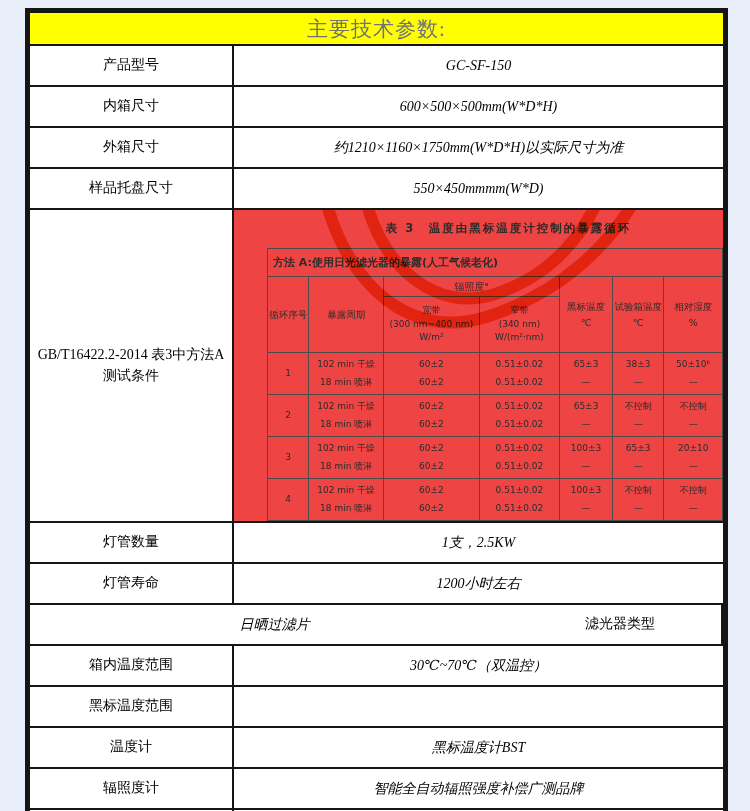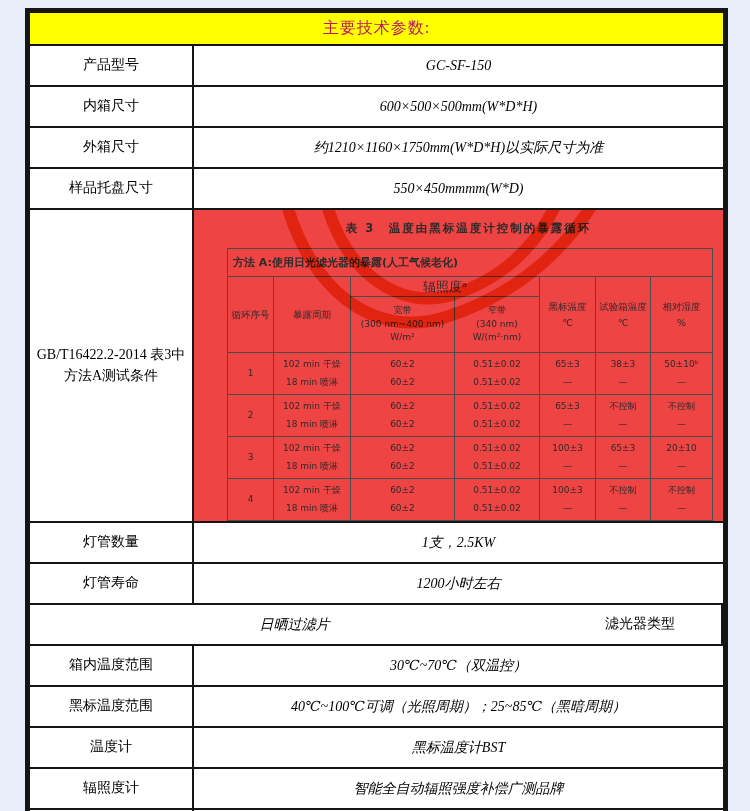--- a/index.html
+++ b/index.html
@@ -10,26 +10,26 @@
     color:#000;
   }
   .spec-table{
     position:absolute;left:25px;top:8px;width:703px;
     border:5px solid #151515;background:#ffffff;
     box-sizing:border-box;
   }
   .row{display:flex;border-top:2px solid #151515;align-items:stretch;}
   .row.first{border-top:none;}
   .title-row{
-    height:31px;background:#ffff00;color:#be185d;
+    height:31px;background:#ffff00;color:#737373;
     display:flex;align-items:center;justify-content:center;
-    font-size:16px;letter-spacing:1px;
+    font-size:21px;letter-spacing:1px;
   }
   .cell{display:flex;align-items:center;justify-content:center;text-align:center;box-sizing:border-box;}
-  .cell.label{width:164px;border-right:2px solid #151515;flex:none;font-size:14px;padding:2px 6px;line-height:1.45;}
+  .cell.label{width:204px;border-right:2px solid #151515;flex:none;font-size:14px;padding:2px 6px;line-height:1.45;}
   .cell.value{flex:1;font-size:14px;padding:2px 8px;line-height:1.4;font-style:italic;}
   .srow{height:39px;}
   .gb-row{height:311px;}
   .partial-row{height:8px;}
   .scan-cell{
     position:relative;flex:1;background:#ef4444;overflow:hidden;
     font-family:"DejaVu Sans","Liberation Sans",sans-serif;
   }
   .swoosh{position:absolute;left:0;top:0;z-index:3;pointer-events:none;mix-blend-mode:multiply;opacity:0.88;}
   .scan-title{
@@ -39,21 +39,21 @@
   table.scan-table{
     position:absolute;top:38px;left:33px;z-index:1;
     border-collapse:collapse;table-layout:fixed;
     color:#2b2b2b;background:transparent;
   }
   table.scan-table td,table.scan-table th{
     border:1px solid #4c4c4c;padding:0;vertical-align:middle;
     text-align:center;font-weight:normal;box-sizing:border-box;
   }
   .method-cell{height:28px;text-align:left !important;padding-left:5px !important;font-size:11px;font-weight:bold !important;}
-  .irr-cell{height:20px;font-size:13px;}
+  .irr-cell{height:20px;font-size:10px;}
   .subhead{height:56px;font-size:9px;line-height:1.5;}
   .headcell{font-size:9.5px;line-height:1.6;}
   .datarow td{height:42px;font-size:9px;line-height:1.9;}
   .two-line div{white-space:nowrap;}
 </style>
 </head>
 <body>
 
 <div class="spec-table">
 
@@ -260,21 +260,20 @@
   <div class="row srow">
     <div class="cell value">日晒过滤片</div>
     <div class="cell label">滤光器类型</div>
   </div>
   <div class="row srow">
     <div class="cell label">箱内温度范围</div>
     <div class="cell value">30℃~70℃（双温控）</div>
   </div>
   <div class="row srow">
     <div class="cell label">黑标温度范围</div>
-    <div class="cell value">40℃~100℃可调（光照周期）；25~85℃（黑暗周期）</div>
   </div>
   <div class="row srow">
     <div class="cell label">温度计</div>
     <div class="cell value">黑标温度计BST</div>
   </div>
   <div class="row srow">
     <div class="cell label">辐照度计</div>
     <div class="cell value">智能全自动辐照强度补偿广测品牌</div>
   </div>
 

